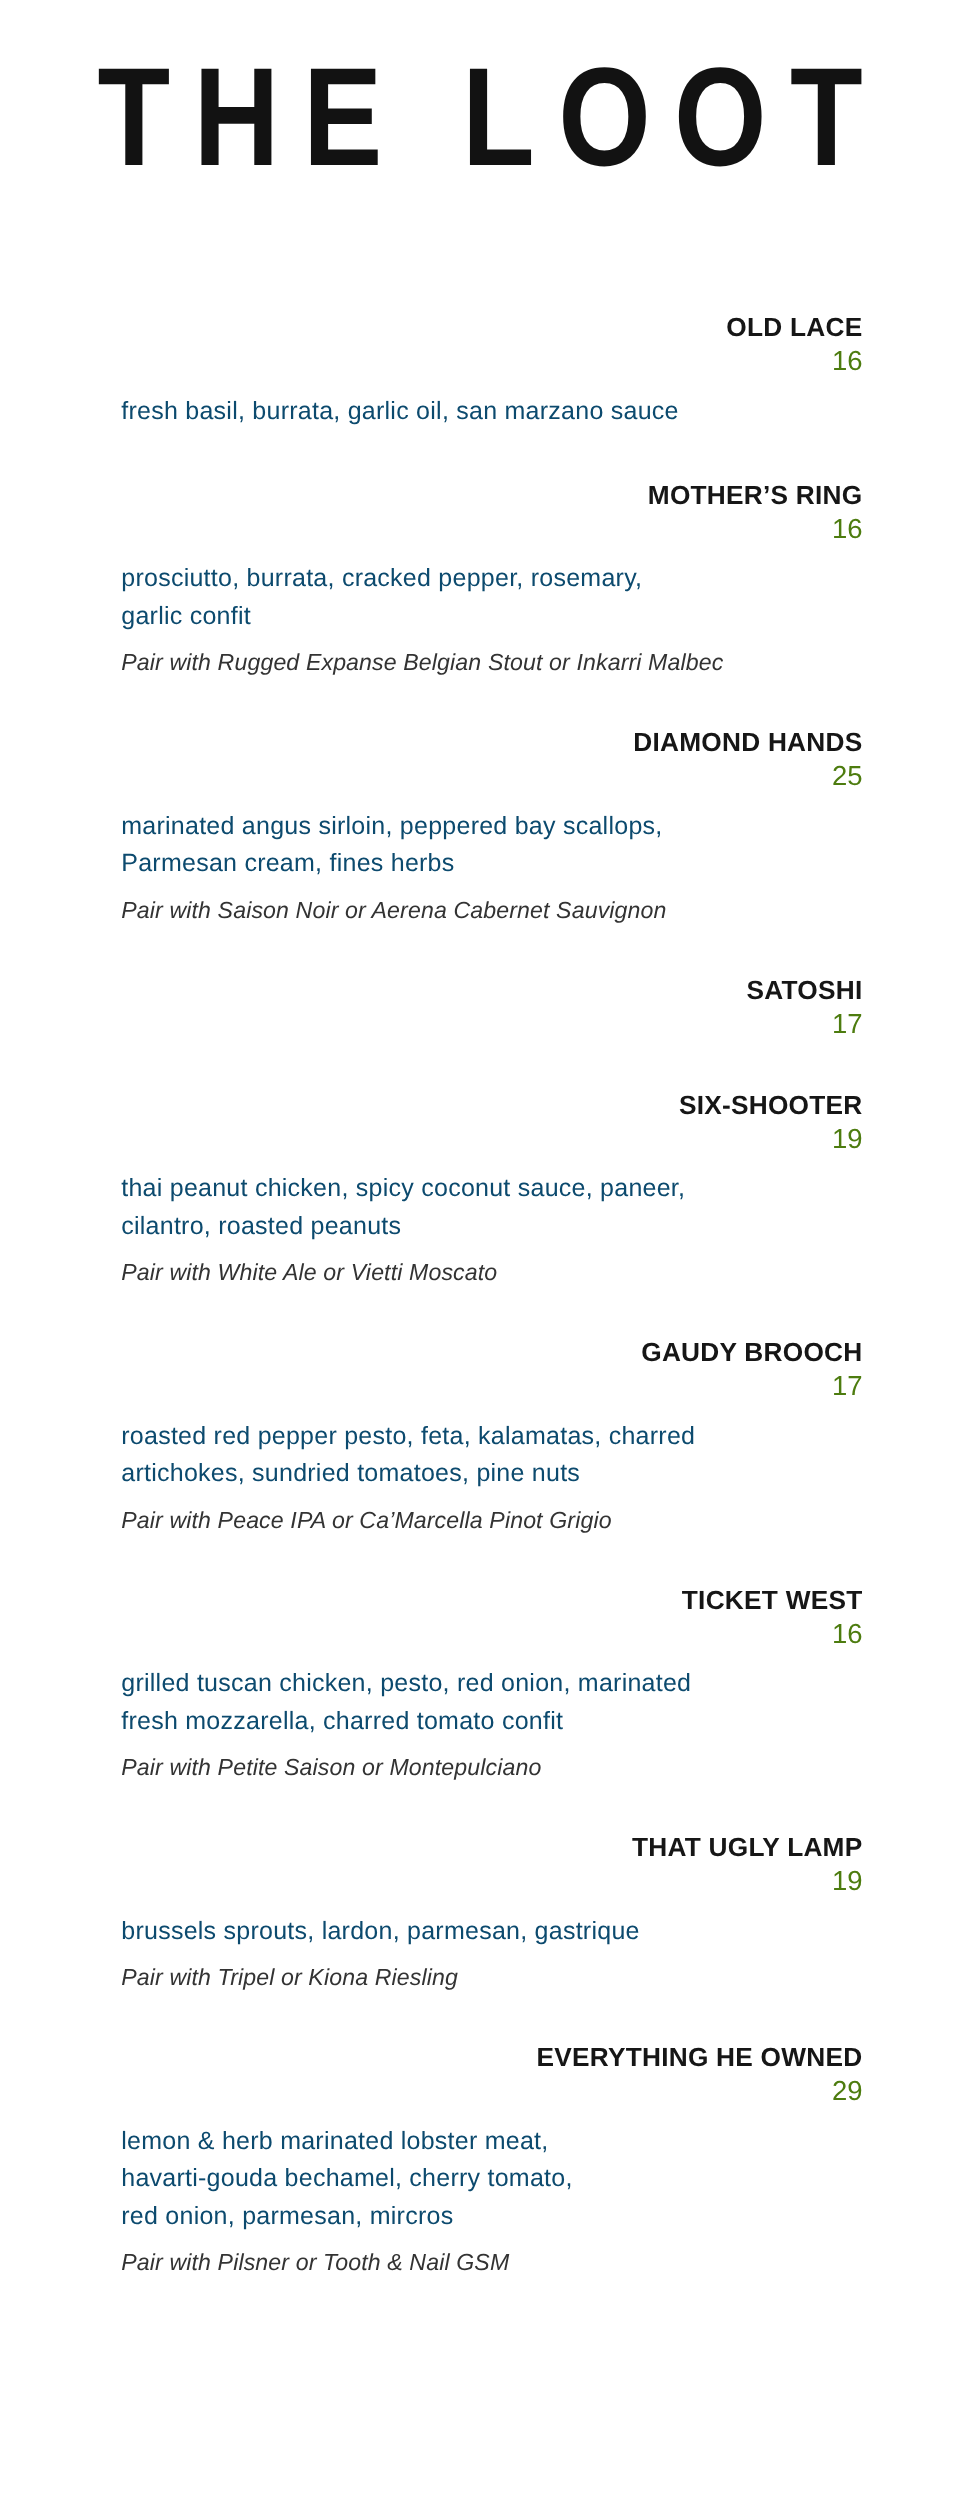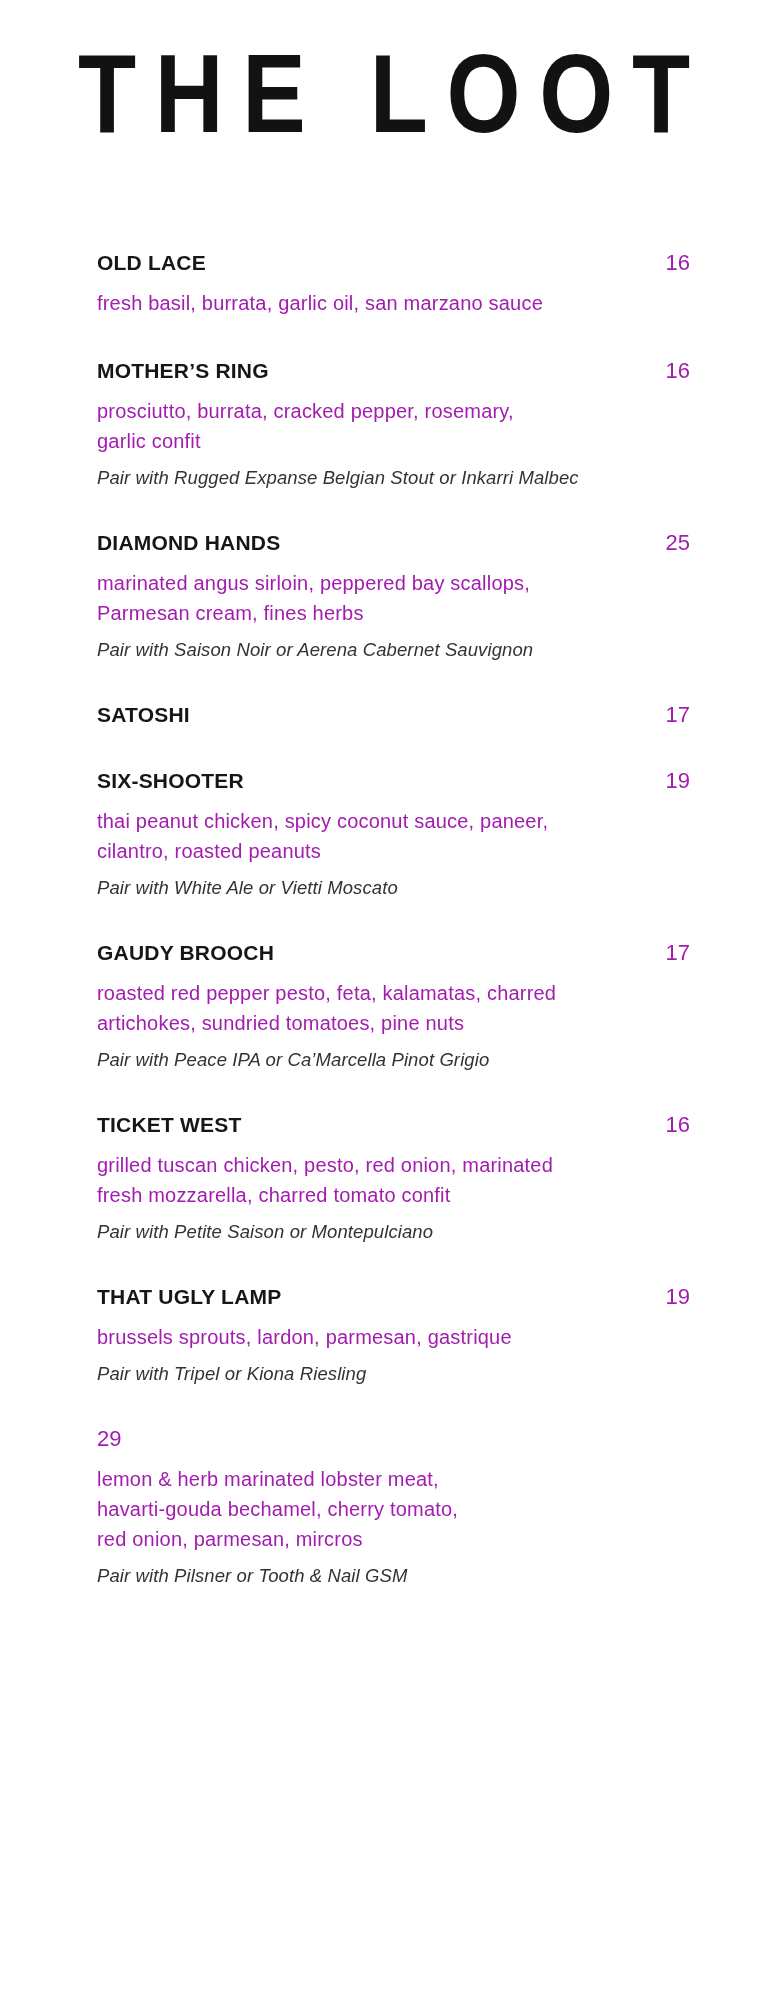--- a/index.html
+++ b/index.html
@@ -35,40 +35,41 @@
     margin: 100px 0 0 97px;
     width: 593px;
   }
   .menu-item {
     margin-bottom: 40px;
   }
   .item-head-row {
     display: flex;
     justify-content: space-between;
     align-items: flex-end;
+    flex-direction: column;
   }
   .item-name {
     font-size: 21px;
     line-height: 26px;
     font-weight: 700;
     color: #161616;
     letter-spacing: 0.2px;
   }
   .item-price {
     font-size: 22px;
     line-height: 26px;
     font-weight: 400;
-    color: #a21caf;
+    color: #4d7c0f;
   }
   .item-desc {
     margin-top: 12px;
     font-size: 20px;
     line-height: 30px;
     font-weight: 400;
-    color: #a21caf;
+    color: #0c4a6e;
     letter-spacing: 0.2px;
     max-width: 575px;
     white-space: pre-line;
   }
   .item-pairing {
     margin-top: 10px;
     font-size: 18.5px;
     line-height: 24px;
     font-style: italic;
     font-weight: 400;
@@ -156,20 +157,21 @@
       <div class="item-head-row">
         <span class="item-name">THAT UGLY LAMP</span>
         <span class="item-price">19</span>
       </div>
       <div class="item-desc">brussels sprouts, lardon, parmesan, gastrique</div>
       <div class="item-pairing">Pair with Tripel or Kiona Riesling</div>
     </div>
 
     <div class="menu-item">
       <div class="item-head-row">
+        <span class="item-name">EVERYTHING HE OWNED</span>
         <span class="item-price">29</span>
       </div>
       <div class="item-desc">lemon &amp; herb marinated lobster meat,
 havarti-gouda bechamel, cherry tomato,
 red onion, parmesan, mircros</div>
       <div class="item-pairing">Pair with Pilsner or Tooth &amp; Nail GSM</div>
     </div>
 
   </div>
 </div>

